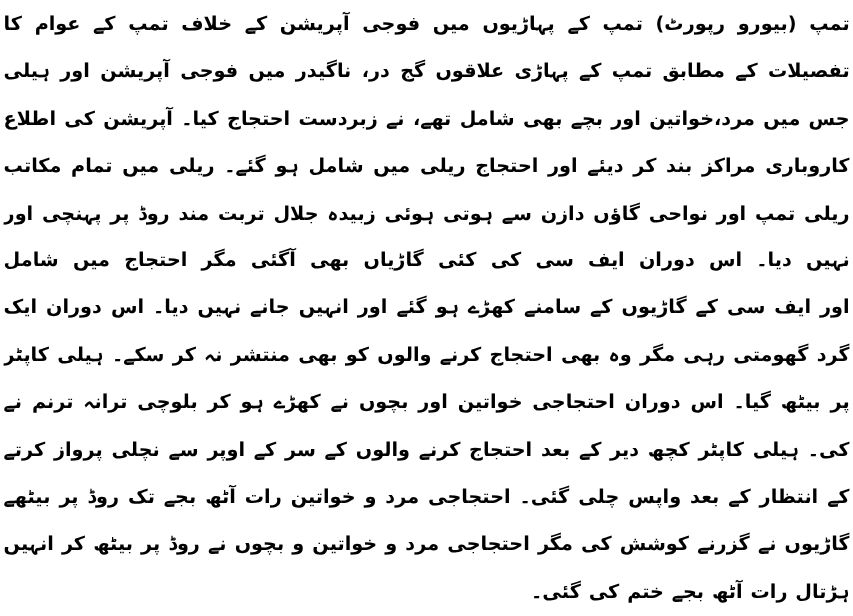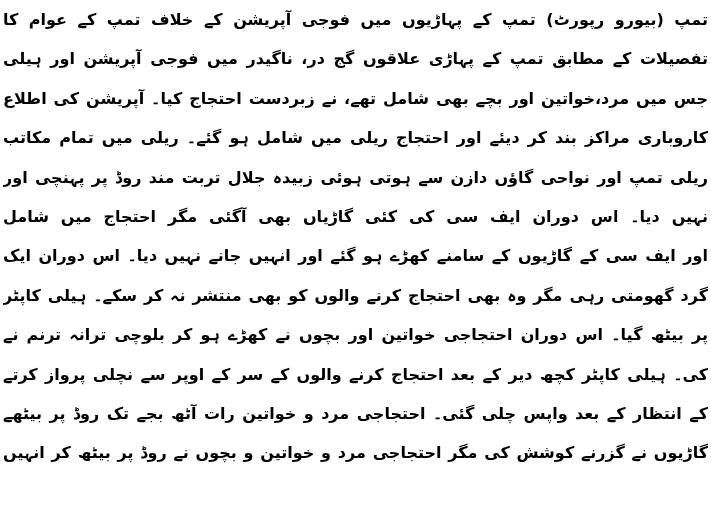--- a/index.html
+++ b/index.html
@@ -42,13 +42,14 @@
   <div class="line">جس میں مرد،خواتین اور بچے بھی شامل تھے، نے زبردست احتجاج کیا۔ آپریشن کی اطلاع آتی ہی دکانداروں نے اپنے تمام دکانیں اور</div>
   <div class="line">کاروباری مراکز بند کر دیئے اور احتجاج ریلی میں شامل ہو گئے۔ ریلی میں تمام مکاتب فکر کے لوگ،عورتیں، بچے تمام شامل ہوتے گئے اور</div>
   <div class="line">ریلی تمپ اور نواحی گاؤں دازن سے ہوتی ہوئی زبیدہ جلال تربت مند روڈ پر پہنچی اور روڈ پر بیٹھ کر روڈ بلاک کر دی۔ کسی قسم کی ٹریفک کو جانے</div>
   <div class="line">نہیں دیا۔ اس دوران ایف سی کی کئی گاڑیاں بھی آگئی مگر احتجاج میں شامل مرد،خواتین اور بچوں نے روڈ پر بیٹھ کر زبردست نعرے بازی کی</div>
   <div class="line">اور ایف سی کے گاڑیوں کے سامنے کھڑے ہو گئے اور انہیں جانے نہیں دیا۔ اس دوران ایک ہیلی کاپٹر بھی ان احتجاج کرنے والوں کے ارد</div>
   <div class="line">گرد گھومتی رہی مگر وہ بھی احتجاج کرنے والوں کو بھی منتشر نہ کر سکے۔ ہیلی کاپٹر کئی چکر کاٹنے کے بعد ان ایف سی کے گاڑیوں کے پاس روڈ</div>
   <div class="line">پر بیٹھ گیا۔ اس دوران احتجاجی خواتین اور بچوں نے کھڑے ہو کر بلوچی ترانہ ترنم نے ساتھ گانا شروع کیا۔ اور پھر زبردست نعرے بازی</div>
   <div class="line">کی۔ ہیلی کاپٹر کچھ دیر کے بعد احتجاج کرنے والوں کے سر کے اوپر سے نچلی پرواز کرتے ہوئے مند کی طرف چلی گئی۔ ایف سی بھی 2 گھنٹے</div>
   <div class="line">کے انتظار کے بعد واپس چلی گئی۔ احتجاجی مرد و خواتین رات آٹھ بجے تک روڈ پر بیٹھے رہے اور سڑک بند رکھا اس دوران کئی بار ایف سی ن کی</div>
   <div class="line">گاڑیوں نے گزرنے کوشش کی مگر احتجاجی مرد و خواتین و بچوں نے روڈ پر بیٹھ کر انہیں راستہ نہیں دیا اور وہ واپس چلے گئے۔ یہ طویل پہیہ جام</div>
+  <div class="line last">ہڑتال رات آٹھ بجے ختم کی گئی۔</div>
 </div>
 
 </body></html>

